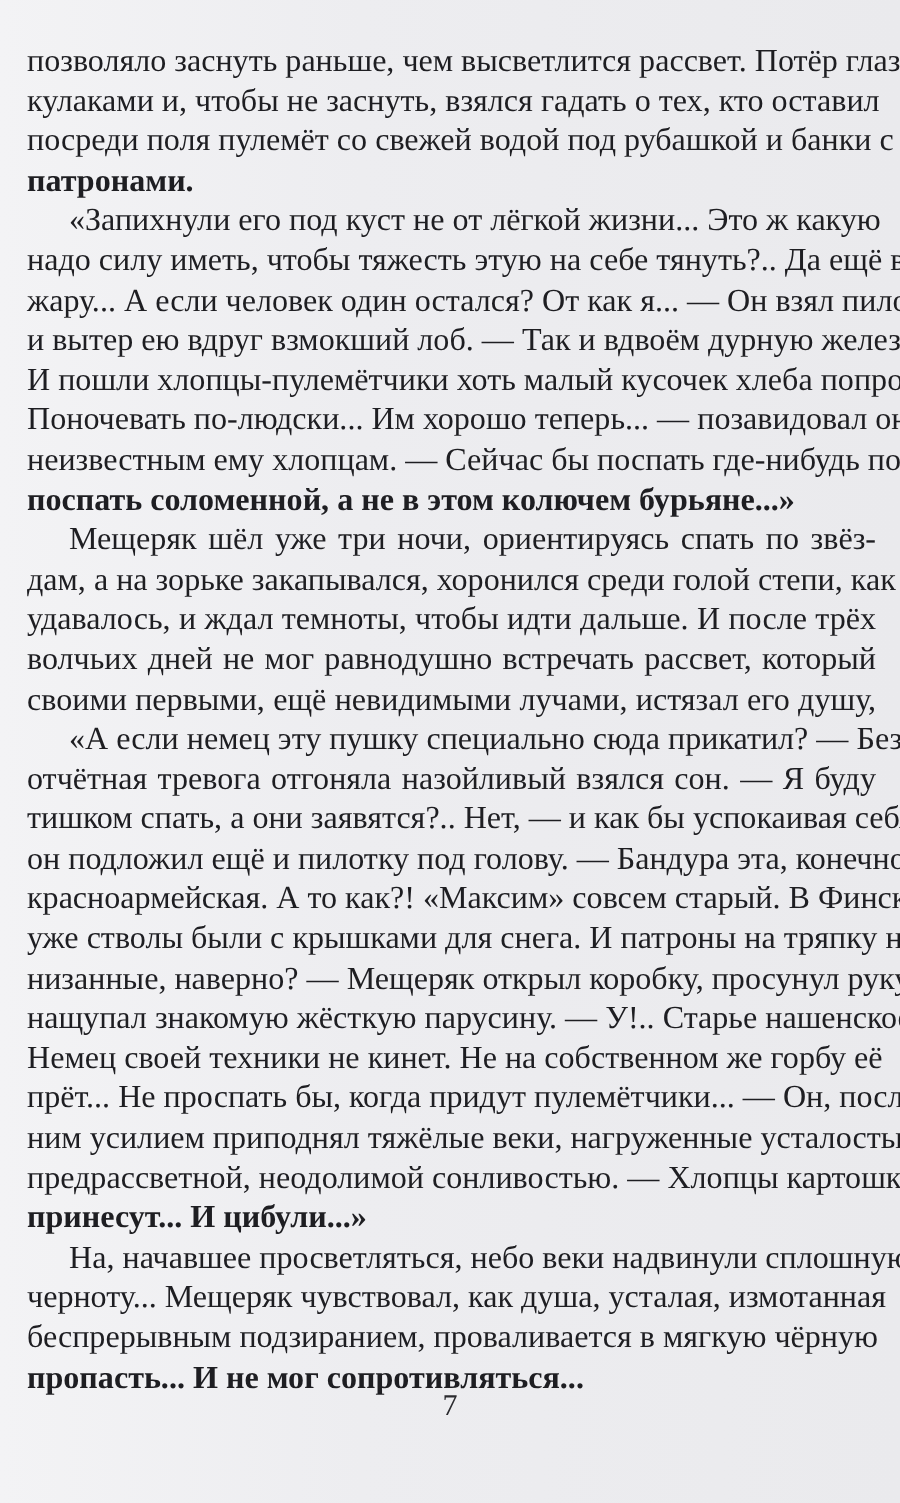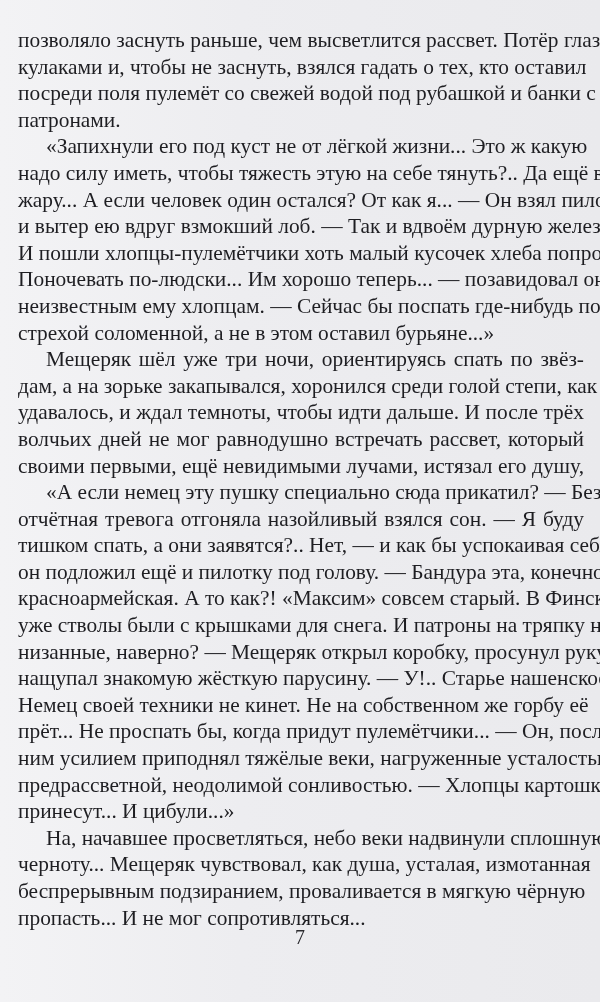--- a/index.html
+++ b/index.html
@@ -40,20 +40,21 @@
     .line {
       display: block;
       text-align: justify;
       text-align-last: justify;
       white-space: nowrap;
       height: 26.6px;
       overflow: visible;
     }
     .line.last {
       text-align-last: left;
+      font-weight: bold;
     }
     .line.indent {
       padding-left: 28px;
     }
     .page-number {
       position: absolute;
       left: 0;
       width: 600px;
       top: 926px;
       text-align: center;
@@ -76,21 +77,21 @@
     </p>
 
     <p class="para">
       <span class="line indent">«Запихнули его под куст не от лёгкой жизни... Это ж какую</span>
       <span class="line">надо силу иметь, чтобы тяжесть этую на себе тянуть?.. Да ещё в</span>
       <span class="line">жару... А если человек один остался? От как я... — Он взял пилотку</span>
       <span class="line">и вытер ею вдруг взмокший лоб. — Так и вдвоём дурную железя-</span>
       <span class="line">И пошли хлопцы-пулемётчики хоть малый кусочек хлеба попросить.</span>
       <span class="line">Поночевать по-людски... Им хорошо теперь... — позавидовал он</span>
       <span class="line">неизвестным ему хлопцам. — Сейчас бы поспать где-нибудь под</span>
-      <span class="line last">стрехой соломенной, а не в этом оставил бурьяне...»</span>
+      <span class="line last">поспать соломенной, а не в этом колючем бурьяне...»</span>
     </p>
 
     <p class="para">
       <span class="line indent">Мещеряк шёл уже три ночи, ориентируясь спать по звёз-</span>
       <span class="line">дам, а на зорьке закапывался, хоронился среди голой степи, как</span>
       <span class="line">удавалось, и ждал темноты, чтобы идти дальше. И после трёх</span>
       <span class="line">волчьих дней не мог равнодушно встречать рассвет, который</span>
       <span class="line">своими первыми, ещё невидимыми лучами, истязал его душу,</span>
     </p>
 

